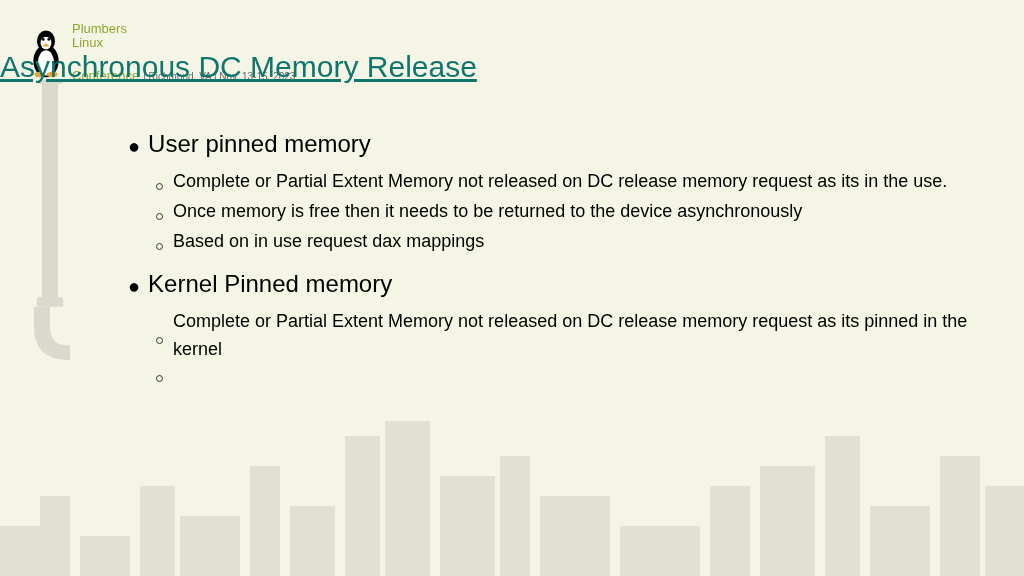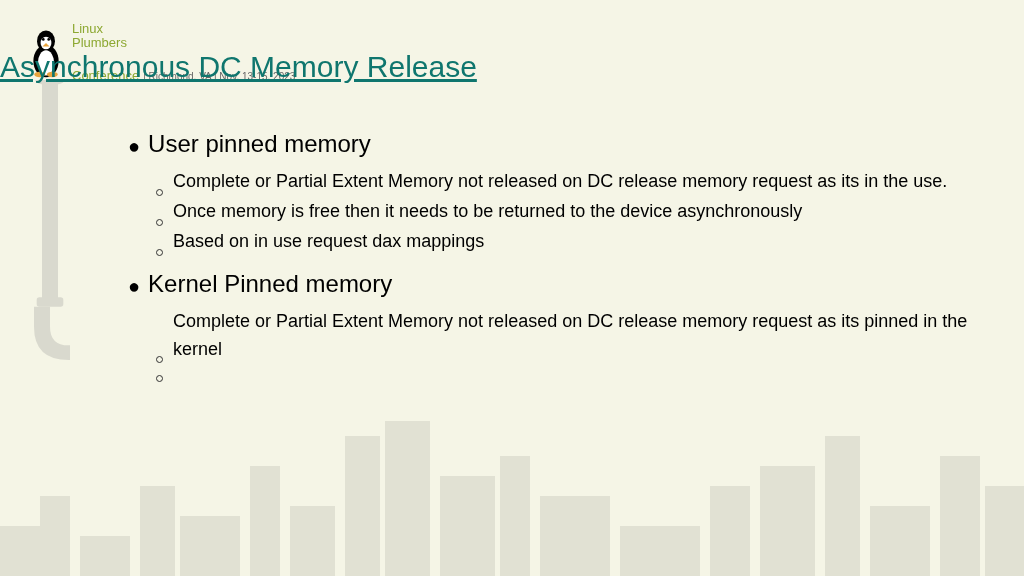--- a/index.html
+++ b/index.html
@@ -73,21 +73,21 @@
       gap: 8px;
       margin-bottom: 6px;
     }
     .bullet-l1 .dot { font-size: 20px; line-height: 32px; }
     .sublist { margin-left: 28px; margin-bottom: 14px; }
     .bullet-l2 {
       font-size: 18px;
       font-weight: 400;
       line-height: 1.55;
       display: flex;
-      align-items: flex-end;
+      align-items: center;
       gap: 10px;
       margin-bottom: 2px;
     }
     .circ {
       flex-shrink: 0;
       width: 7px;
       height: 7px;
       border: 1.2px solid #333;
       border-radius: 50%;
       margin-top: 10px;
@@ -133,22 +133,22 @@
       <ellipse cx="20" cy="42" rx="9" ry="14" fill="#fff"></ellipse>
       <ellipse cx="20" cy="20" rx="6" ry="7" fill="#fff"></ellipse>
       <circle cx="17" cy="16" r="1.5" fill="#000"></circle>
       <circle cx="23" cy="16" r="1.5" fill="#000"></circle>
       <polygon points="20,20 16,24 24,24" fill="#e8a33d"></polygon>
       <ellipse cx="13" cy="55" rx="6" ry="3" fill="#e8a33d"></ellipse>
       <ellipse cx="27" cy="55" rx="6" ry="3" fill="#e8a33d"></ellipse>
     </svg>
   </div>
   <div class="conf-text">
+    <span class="conf-label">Plumbers</span>
     <span class="conf-label">Linux</span>
-    <span class="conf-label">Plumbers</span>
     <div style="display:flex;align-items:baseline;gap:4px">
       <span class="conf-label">Conference</span>
       <span class="conf-detail">| Richmond, VA | Nov. 13-15, 2023</span>
     </div>
   </div>
 </div>
 
 <h1 class="title">Asynchronous DC Memory Release</h1>
 
 <div class="content">

